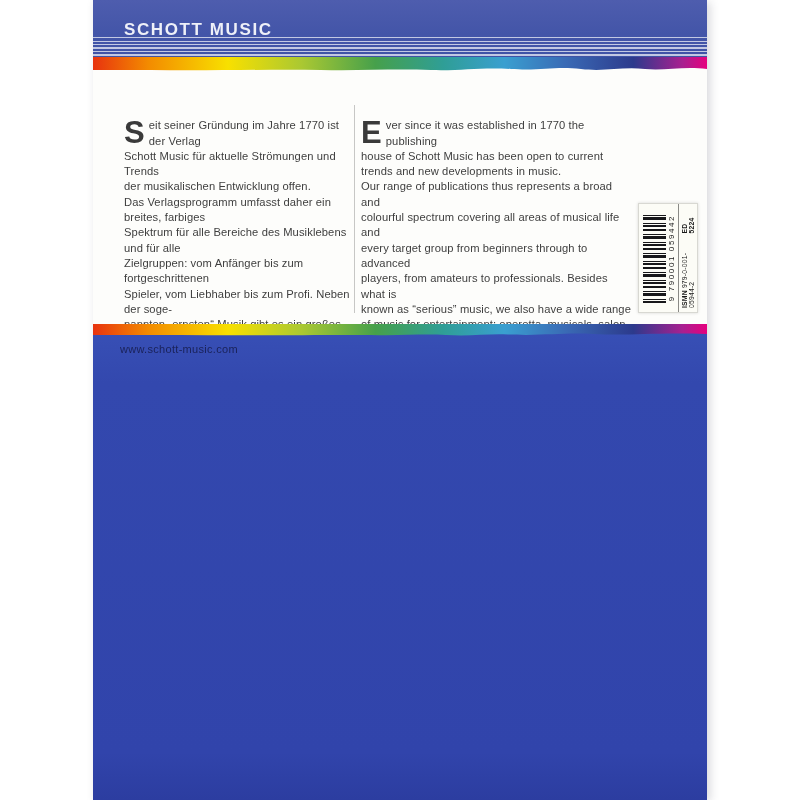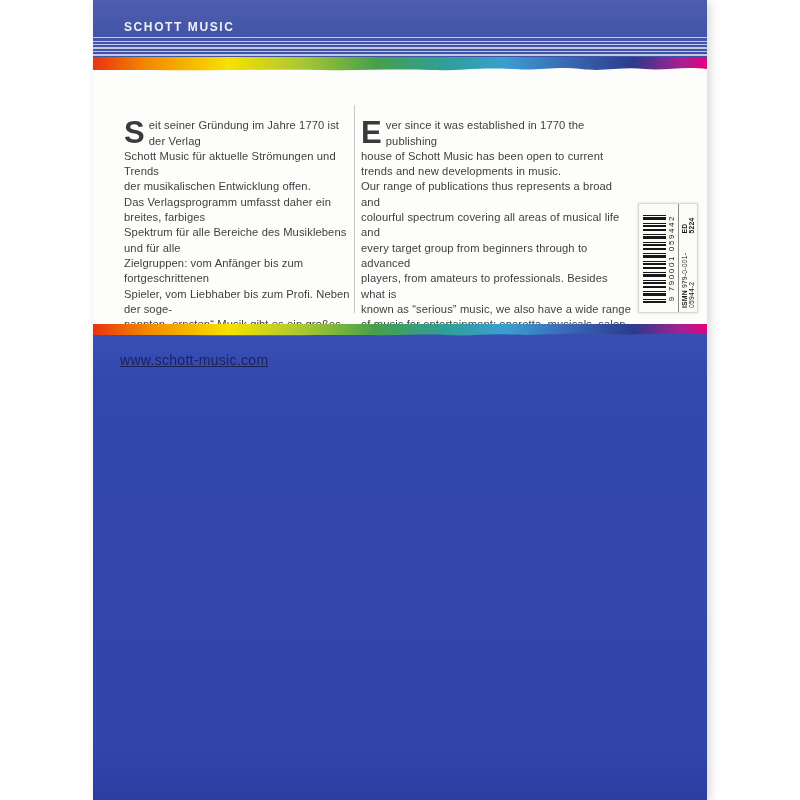--- a/index.html
+++ b/index.html
@@ -13,21 +13,21 @@
     background:#fdfdfb;
     box-shadow:3px 2px 9px rgba(40,40,60,.18);
   }
   
   .header{
     position:absolute;left:0;top:0;width:100%;height:57px;
     background:linear-gradient(180deg,#4e5dae 0%,#4355a8 60%,#4053a6 100%);
   }
   .brand{
     position:absolute;left:31px;top:20px;
-    color:#eef0f8;font-size:12px;font-weight:600;letter-spacing:1.6px;
+    color:#eef0f8;font-size:17px;font-weight:600;letter-spacing:1.6px;
   }
   .staff-lines{
     position:absolute;left:0;bottom:0;width:100%;height:20px;
     background:repeating-linear-gradient(to bottom,
       rgba(255,255,255,.85) 0 1px, rgba(255,255,255,0) 1px 3.5px);
     opacity:.8;
   }
   
   .stripe-top{position:absolute;left:0;top:57px;width:614px;height:16px;}
   .stripe-bottom{position:absolute;left:0;top:324px;width:614px;height:14px;z-index:3;}
@@ -75,22 +75,22 @@
     display:flex;justify-content:space-between;align-items:center;
     padding:2px 4px 0 4px;font-size:6.8px;color:#1a1a1a;letter-spacing:.2px;
   }
   .label-row .b{font-weight:700;}
   
   .bottom-blue{
     position:absolute;left:0;top:326px;width:100%;height:474px;
     background:linear-gradient(180deg,#3850b6 0%,#3348ae 12%,#3144ab 90%,#2c3da0 100%);
   }
   .website{
-    position:absolute;left:27px;top:26px;
-    color:#1a2258;font-size:14px;letter-spacing:.3px;text-decoration:underline;
+    position:absolute;left:27px;top:17px;
+    color:#1a2258;font-size:11px;letter-spacing:.3px;
   }
 </style>
 </head>
 <body>
 
 <div class="page">
 
   <div class="header">
     <div class="brand">SCHOTT MUSIC</div>
     <div class="staff-lines"></div>

